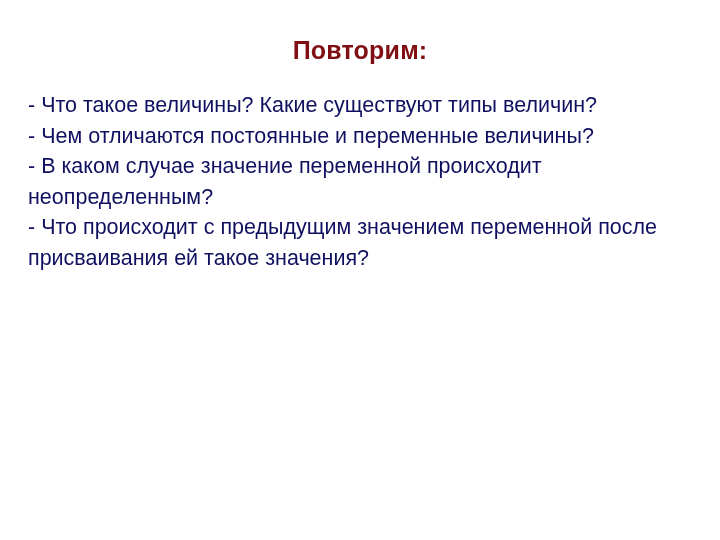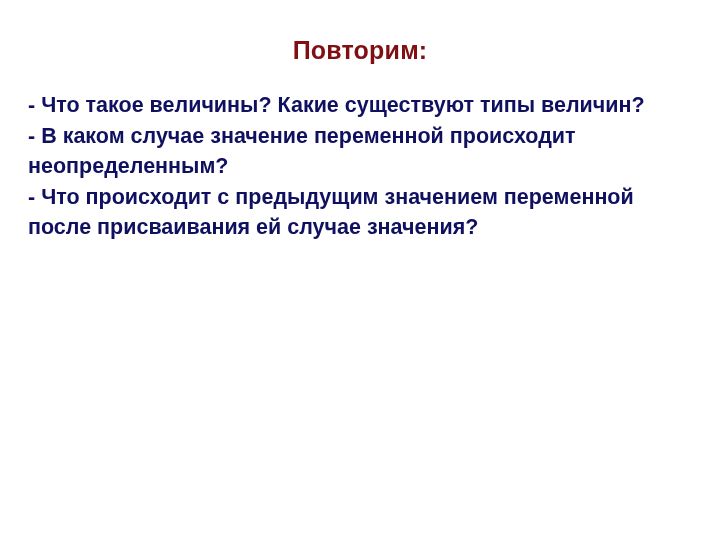--- a/index.html
+++ b/index.html
@@ -34,29 +34,29 @@
     position: absolute;
     top: 90px;
     left: 28px;
     width: 660px;
     color: #101060;
     font-size: 21.5px;
     line-height: 1.42;
   }
   .body-line {
     white-space: pre-wrap;
-    font-weight: bold;
   }
 </style>
 </head>
 <body>
 
 <div class="slide">
 
   <div class="slide-title">Повторим:</div>
 
   <div class="slide-body">
     <div class="body-line">- Что такое величины? Какие существуют типы величин?</div>
+    <div class="body-line">- Чем отличаются постоянные и переменные величины?</div>
     <div class="body-line">- В каком случае значение переменной происходит неопределенным?</div>
-    <div class="body-line">- Что происходит с предыдущим значением переменной после присваивания ей случае значения?</div>
+    <div class="body-line">- Что происходит с предыдущим значением переменной после присваивания ей такое значения?</div>
   </div>
 
 </div>
 
 </body></html>

